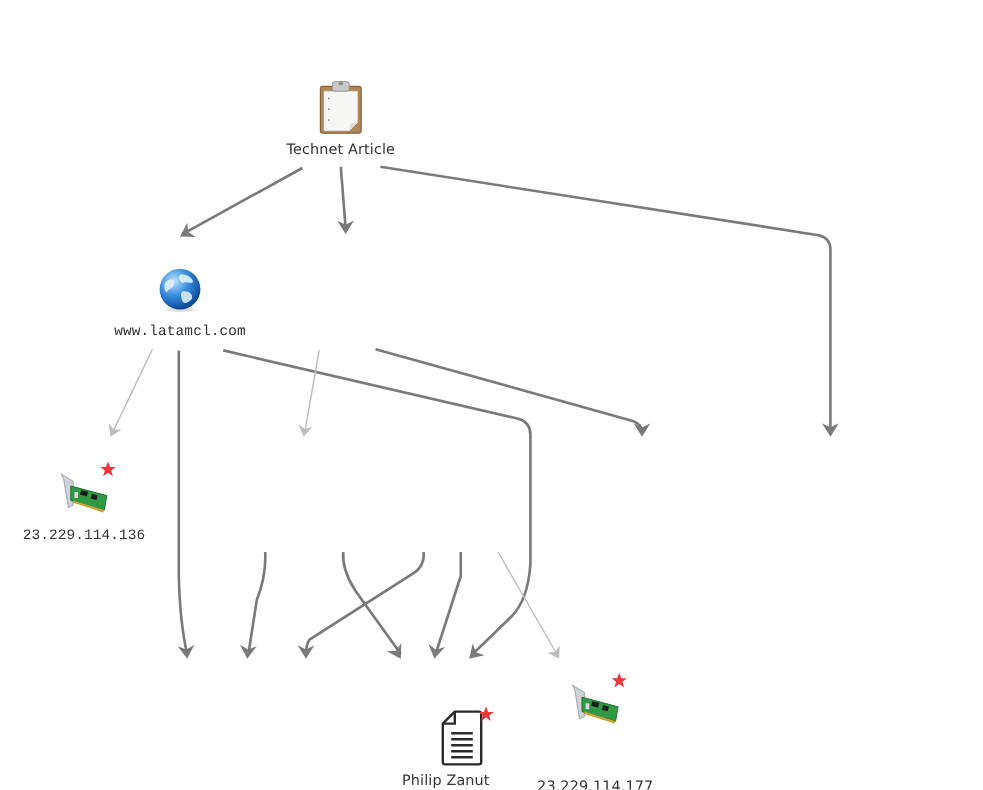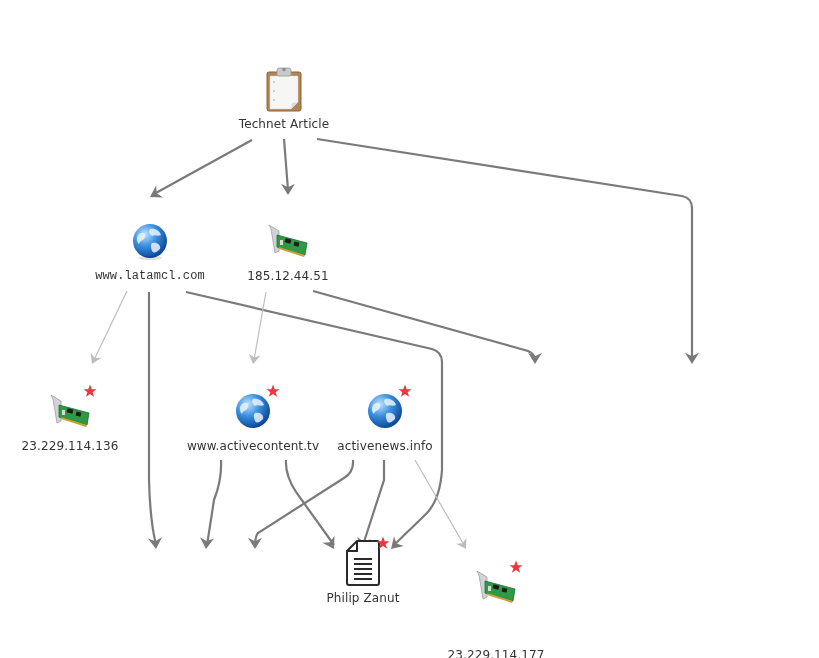--- a/index.html
+++ b/index.html
@@ -81,84 +81,43 @@
         <circle cx="20" cy="20" r="17" fill="url(#gl1)"></circle>
         <path d="M8 14 C12 10 16 12 15 16 C14 20 10 19 9 23 C7 21 6 17 8 14 Z" fill="#e8f3ff" opacity="0.85"></path>
         <path d="M20 8 C25 7 30 10 31 14 C28 16 25 13 22 15 C20 13 18 11 20 8 Z" fill="#e8f3ff" opacity="0.85"></path>
         <path d="M22 22 C27 21 31 24 30 28 C27 31 24 33 22 30 C21 27 20 24 22 22 Z" fill="#e8f3ff" opacity="0.85"></path>
         <ellipse cx="20" cy="37" rx="12" ry="2" fill="#000" opacity="0.12"></ellipse>
       </svg>
     </div>
     <span class="label">www.latamcl.com</span>
   </div>
 
-  <div class="node" id="n-ip185" style="left:236px; top:218px; width:104px;">
-    <div class="icon-wrap">
-      <svg width="46" height="40" viewBox="0 0 46 40">
-        <path d="M4 4 L14 10 L14 30 L10 32 L6 8 Z" fill="#d0d4d8" stroke="#9aa0a6" stroke-width="0.8"></path>
-        <path d="M12 14 L42 22 L40 34 L12 26 Z" fill="#2f9a45" stroke="#1d6b2c" stroke-width="0.8"></path>
-        <path d="M14 26 L40 34 L39 36 L14 28 Z" fill="#c9a23a"></path>
-        <rect x="20" y="18" width="6" height="4" fill="#1b1b1b" transform="rotate(15 23 20)"></rect>
-        <rect x="29" y="21" width="5" height="4" fill="#1b1b1b" transform="rotate(15 31 23)"></rect>
-        <rect x="15" y="19" width="3" height="5" fill="#d8d8d8"></rect>
-      </svg>
-    </div>
-    <span class="label">185.12.44.51</span>
-  </div>
 
-  <div class="node" id="n-ip136" style="left:16px; top:388px; width:108px;">
+  <div class="node" id="n-ip136" style="left:16px; top:388px; width:108px;font-family:Liberation Mono, monospace;">
     <div class="icon-wrap">
       <svg width="46" height="40" viewBox="0 0 46 40">
         <path d="M4 4 L14 10 L14 30 L10 32 L6 8 Z" fill="#d0d4d8" stroke="#9aa0a6" stroke-width="0.8"></path>
         <path d="M12 14 L42 22 L40 34 L12 26 Z" fill="#2f9a45" stroke="#1d6b2c" stroke-width="0.8"></path>
         <path d="M14 26 L40 34 L39 36 L14 28 Z" fill="#c9a23a"></path>
         <rect x="20" y="18" width="6" height="4" fill="#1b1b1b" transform="rotate(15 23 20)"></rect>
         <rect x="29" y="21" width="5" height="4" fill="#1b1b1b" transform="rotate(15 31 23)"></rect>
         <rect x="15" y="19" width="3" height="5" fill="#d8d8d8"></rect>
       </svg>
       <svg class="star" viewBox="0 0 24 24">
           <path d="M12 1 L15 9 L23 9 L16.5 14 L19 22 L12 17 L5 22 L7.5 14 L1 9 L9 9 Z" fill="#e8383d"></path>
         </svg>
     </div>
     <span class="label">23.229.114.136</span>
   </div>
 
-  <div class="node" id="n-activecontent" style="left:186px; top:388px; width:134px;">
-    <div class="icon-wrap">
-      <svg width="40" height="40" viewBox="0 0 40 40">
-        <circle cx="20" cy="20" r="17" fill="url(#gl1)"></circle>
-        <path d="M8 14 C12 10 16 12 15 16 C14 20 10 19 9 23 C7 21 6 17 8 14 Z" fill="#e8f3ff" opacity="0.85"></path>
-        <path d="M20 8 C25 7 30 10 31 14 C28 16 25 13 22 15 C20 13 18 11 20 8 Z" fill="#e8f3ff" opacity="0.85"></path>
-        <path d="M22 22 C27 21 31 24 30 28 C27 31 24 33 22 30 C21 27 20 24 22 22 Z" fill="#e8f3ff" opacity="0.85"></path>
-      </svg>
-      <svg class="star" viewBox="0 0 24 24">
-          <path d="M12 1 L15 9 L23 9 L16.5 14 L19 22 L12 17 L5 22 L7.5 14 L1 9 L9 9 Z" fill="#e8383d"></path>
-        </svg>
-    </div>
-    <span class="label">www.activecontent.tv</span>
-  </div>
-
-  <div class="node" id="n-activenews" style="left:334px; top:388px; width:102px;">
-    <div class="icon-wrap">
-      <svg width="40" height="40" viewBox="0 0 40 40">
-        <circle cx="20" cy="20" r="17" fill="url(#gl1)"></circle>
-        <path d="M8 14 C12 10 16 12 15 16 C14 20 10 19 9 23 C7 21 6 17 8 14 Z" fill="#e8f3ff" opacity="0.85"></path>
-        <path d="M20 8 C25 7 30 10 31 14 C28 16 25 13 22 15 C20 13 18 11 20 8 Z" fill="#e8f3ff" opacity="0.85"></path>
-        <path d="M22 22 C27 21 31 24 30 28 C27 31 24 33 22 30 C21 27 20 24 22 22 Z" fill="#e8f3ff" opacity="0.85"></path>
-      </svg>
-      <svg class="star" viewBox="0 0 24 24">
-          <path d="M12 1 L15 9 L23 9 L16.5 14 L19 22 L12 17 L5 22 L7.5 14 L1 9 L9 9 Z" fill="#e8383d"></path>
-        </svg>
-    </div>
-    <span class="label">activenews.info</span>
-  </div>
 
 
 
-  <div class="node" id="n-person" style="left:318px; top:540px; width:90px;">
+
+  <div class="node" id="n-person" style="left:318px; top:592px; width:90px;align-items:flex-end;">
     <div class="icon-wrap">
       <svg width="36" height="48" viewBox="0 0 36 48">
         <path d="M12 2 H32 a2 2 0 0 1 2 2 V44 a2 2 0 0 1 -2 2 H4 a2 2 0 0 1 -2 -2 V12 Z" fill="#ffffff" stroke="#2a2a2a" stroke-width="2"></path>
         <path d="M12 2 V12 H2" fill="none" stroke="#2a2a2a" stroke-width="2"></path>
         <line x1="9" y1="20" x2="27" y2="20" stroke="#2a2a2a" stroke-width="2"></line>
         <line x1="9" y1="25" x2="27" y2="25" stroke="#2a2a2a" stroke-width="2"></line>
         <line x1="9" y1="30" x2="27" y2="30" stroke="#2a2a2a" stroke-width="2"></line>
         <line x1="9" y1="35" x2="27" y2="35" stroke="#2a2a2a" stroke-width="2"></line>
         <line x1="9" y1="40" x2="27" y2="40" stroke="#2a2a2a" stroke-width="2"></line>
       </svg>

